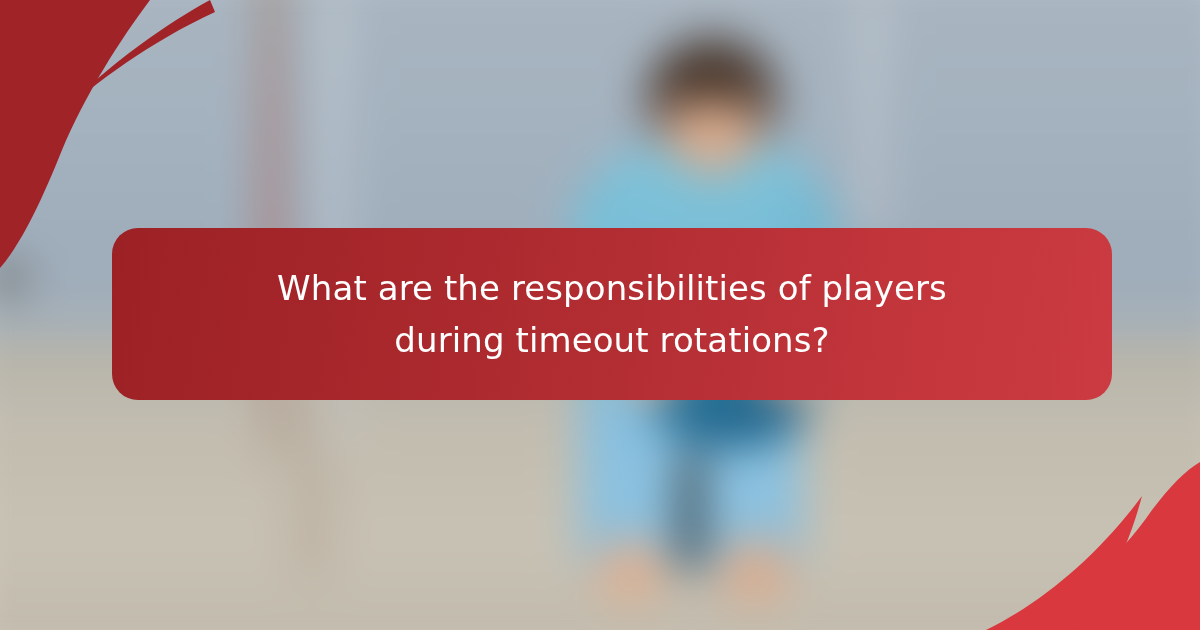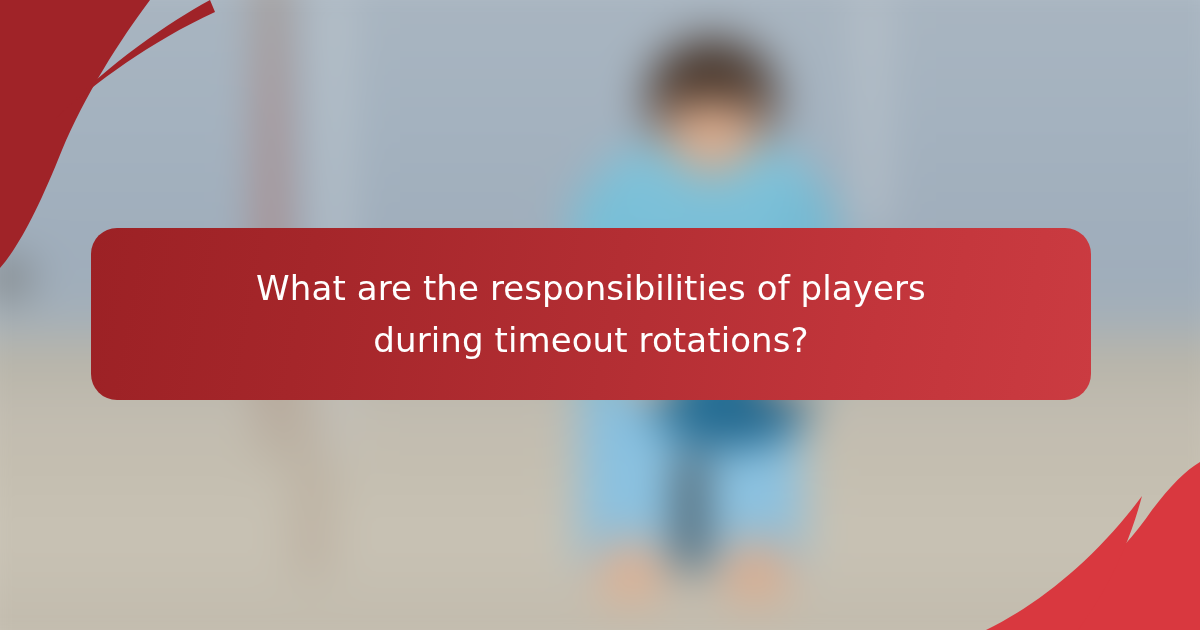--- a/index.html
+++ b/index.html
@@ -233,21 +233,21 @@
   }
   .swoosh svg {
     display: block;
     width: 1200px;
     height: 630px;
   }
 
   
   .card {
     position: absolute;
-    left: 91px;
+    left: 112px;
     top: 228px;
     width: 1000px;
     height: 172px;
     border-radius: 26px;
     background: linear-gradient(100deg, #9c2125 0%, #a5262a 22%, #b32e33 52%, #c2353b 78%, #cb3b41 100%);
     display: flex;
     align-items: center;
     justify-content: center;
     box-sizing: border-box;
     padding: 0 46px;

